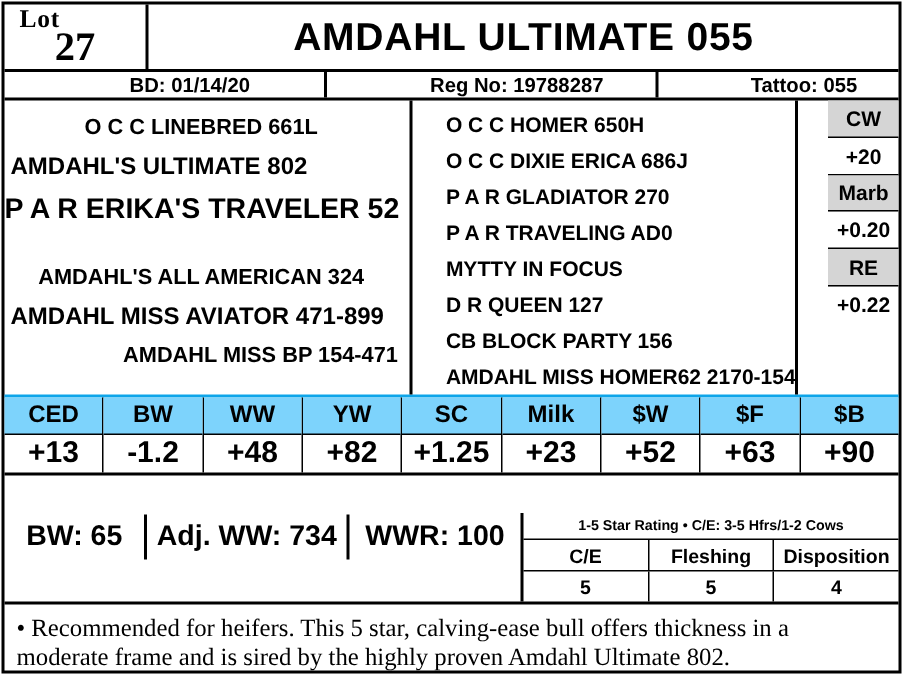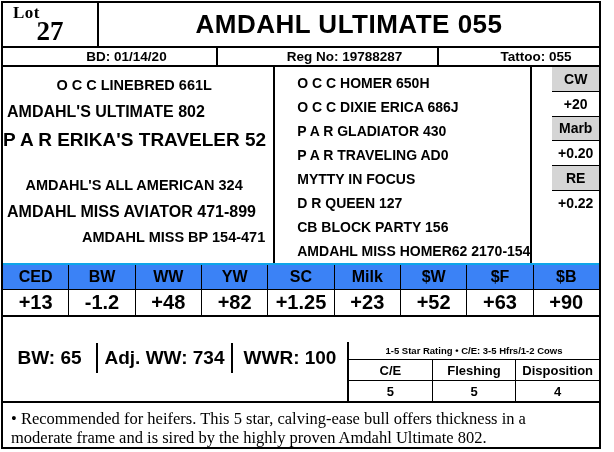--- a/index.html
+++ b/index.html
@@ -159,21 +159,21 @@
   }
   .epd-col {
     flex: 1;
     border-right: 1.5px solid #000;
     display: flex;
     flex-direction: column;
     box-sizing: border-box;
   }
   .epd-col:last-child { border-right: none; }
   .epd-head {
-    background: #3b82f6;
+    background: #7dd3fc;
     height: 24px;
     display: flex;
     align-items: center;
     justify-content: center;
     font-family: "Liberation Sans", sans-serif;
     font-weight: bold;
     font-size: 16px;
     border-bottom: 1.5px solid #000;
   }
   .epd-val {
@@ -286,21 +286,21 @@
       <div class="ln p-sire-sire">O C C LINEBRED 661L</div>
       <div class="ln p-sire">AMDAHL'S ULTIMATE 802</div>
       <div class="ln p-sire-dam">P A R ERIKA'S TRAVELER 52</div>
       <div class="ln p-dam-sire">AMDAHL'S ALL AMERICAN 324</div>
       <div class="ln p-dam">AMDAHL MISS AVIATOR 471-899</div>
       <div class="ln p-dam-dam">AMDAHL MISS BP 154-471</div>
     </div>
     <div class="ped-mid">
       <div>O C C HOMER 650H</div>
       <div>O C C DIXIE ERICA 686J</div>
-      <div>P A R GLADIATOR 430</div>
+      <div>P A R GLADIATOR 270</div>
       <div>P A R TRAVELING AD0</div>
       <div>MYTTY IN FOCUS</div>
       <div>D R QUEEN 127</div>
       <div>CB BLOCK PARTY 156</div>
       <div>AMDAHL MISS HOMER62 2170-154</div>
     </div>
     <div class="ped-right">
       <div class="rlabel">CW</div>
       <div class="rval">+20</div>
       <div class="rlabel">Marb</div>

